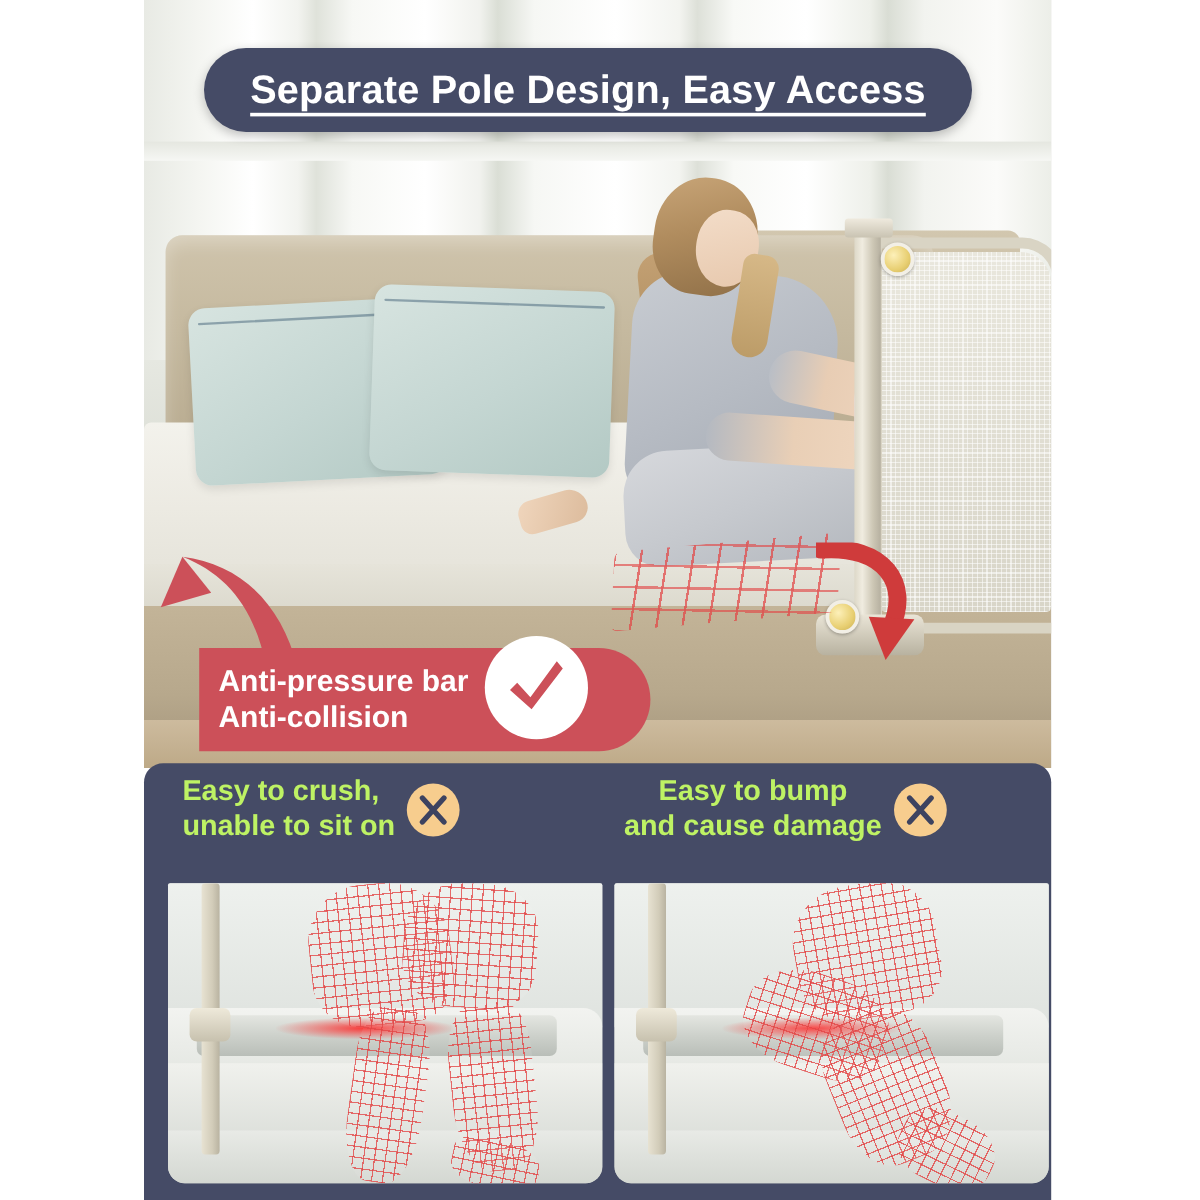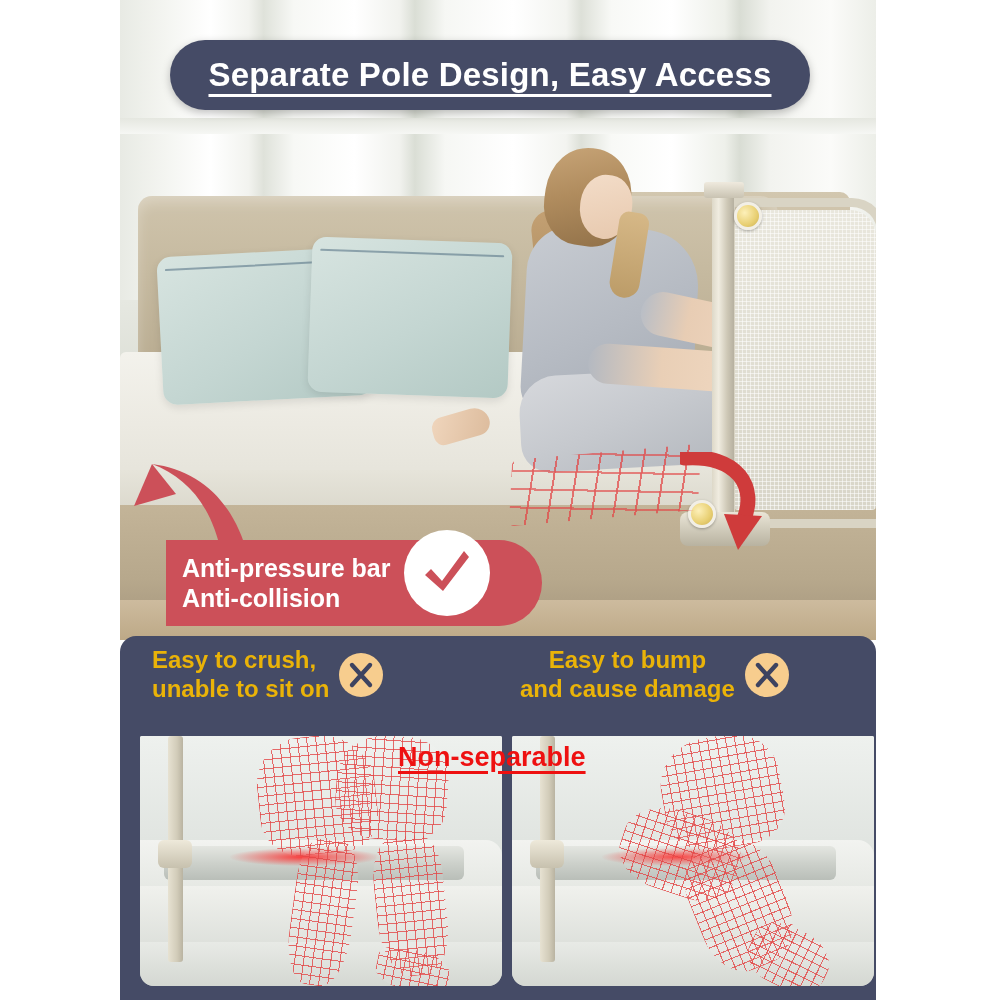--- a/index.html
+++ b/index.html
@@ -293,21 +293,21 @@
     background: #454b66;
     border-radius: 16px 16px 0 0;
   }
   .bp-head {
     position: absolute; top: 10px;
     display: flex; align-items: center; gap: 10px;
   }
   .bp-head.left  { left: 32px;  }
   .bp-head.right { left: 400px; text-align: center; }
   .bp-head-text {
-    color: #eab308;
+    color: #bef264;
     font-size: 24px;
     font-weight: bold;
     line-height: 1.2;
     white-space: pre-line;
   }
   .x-circle {
     width: 44px; height: 44px; border-radius: 50%;
     background: #f7cd8e;
     display: flex; align-items: center; justify-content: center;
     flex: 0 0 auto;
@@ -514,15 +514,14 @@
       <div class="cmp-rail-glow"></div>
       <div class="cmp-pole"></div>
       <div class="cmp-pole-joint"></div>
       <div class="wire r-thigh"></div>
       <div class="wire r-knee"></div>
       <div class="wire r-shin"></div>
       <div class="wire r-foot"></div>
     </div>
   </div>
 
-  <div class="nonsep">Non-separable</div>
 
 </div>
 
 </body></html>

